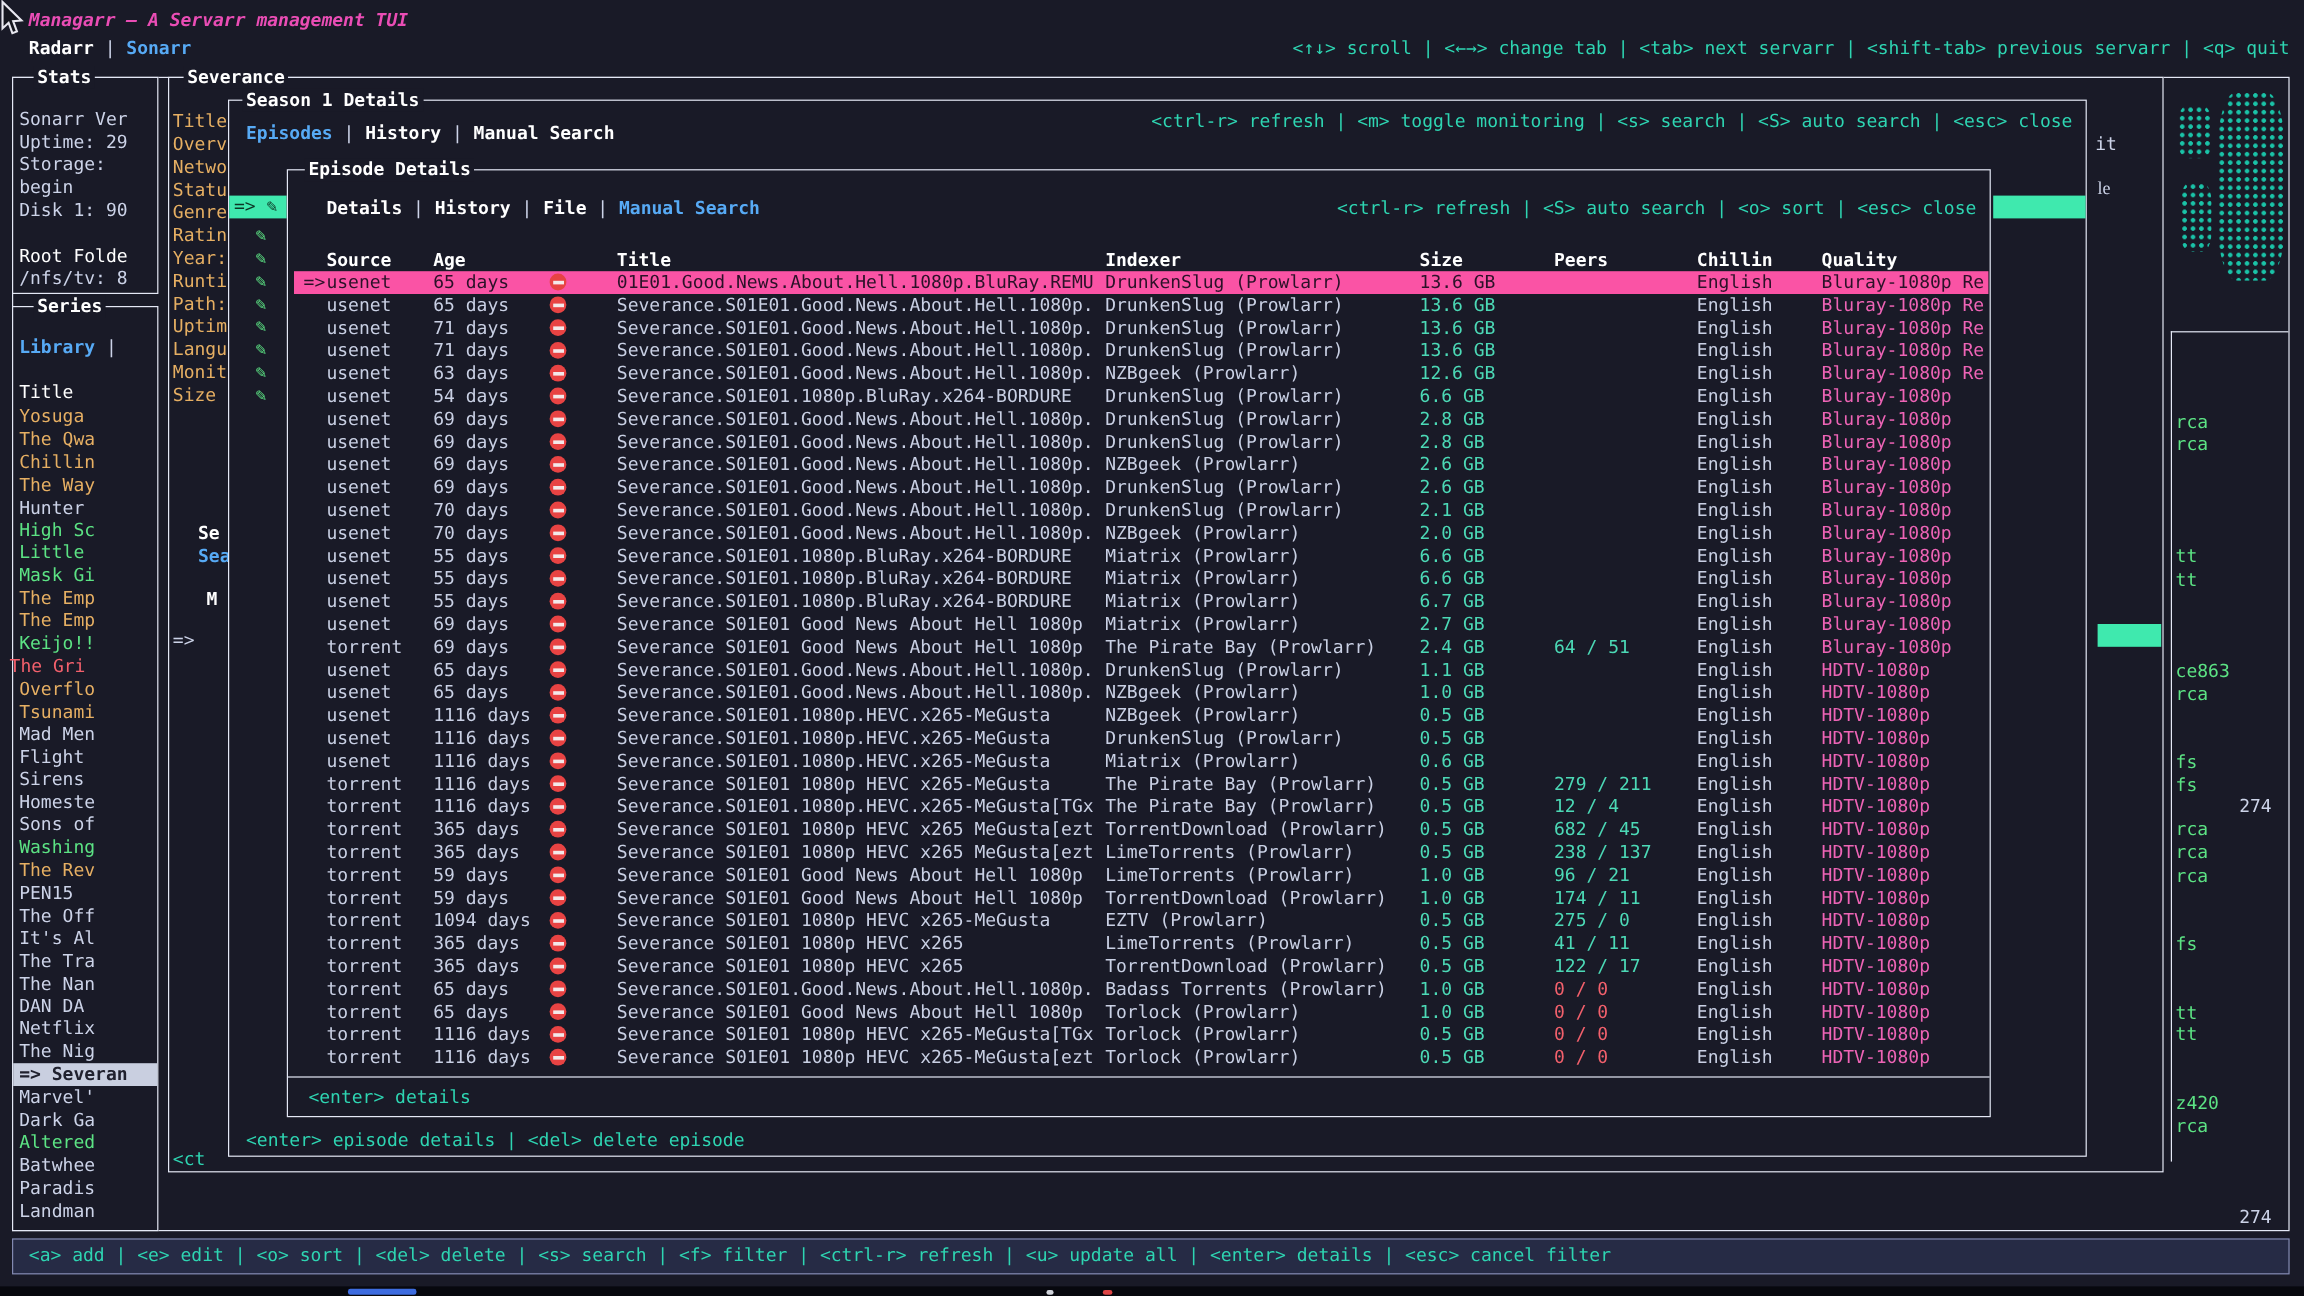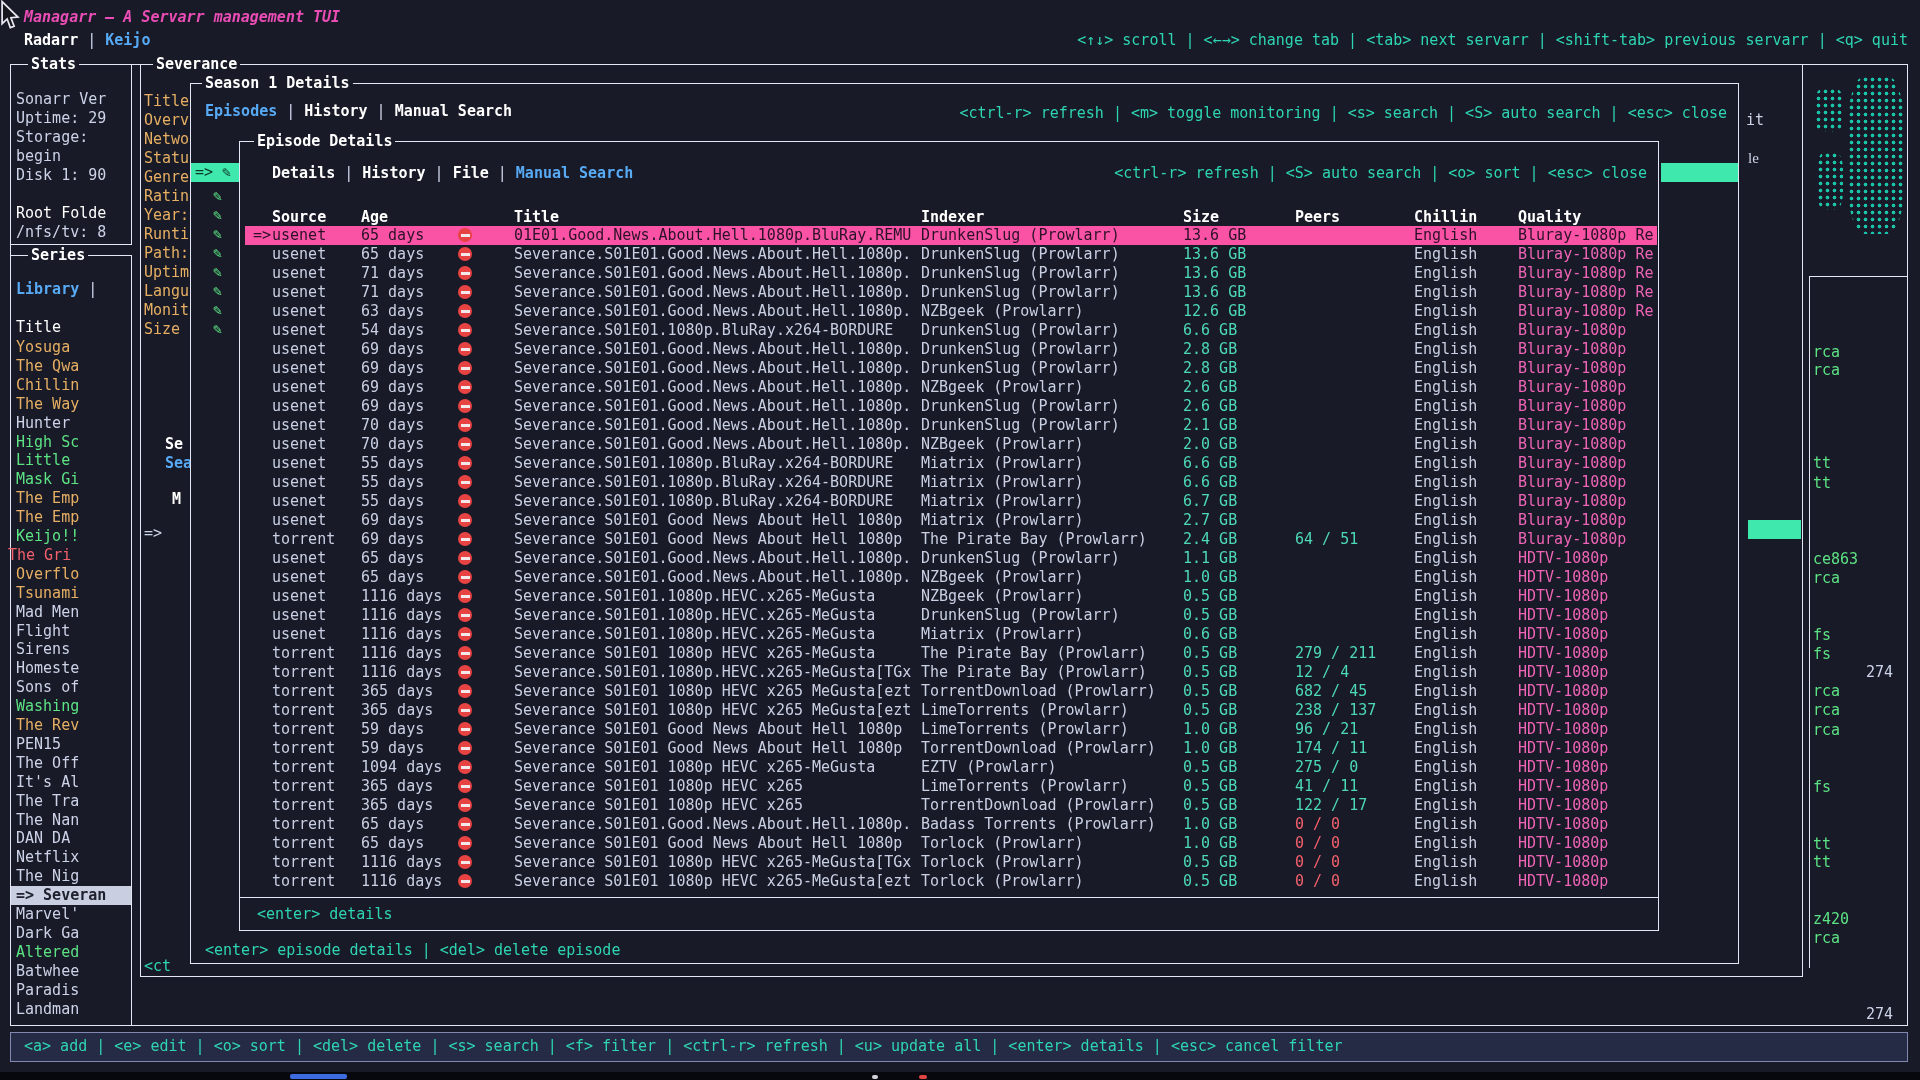--- a/index.html
+++ b/index.html
@@ -47,21 +47,21 @@
 .taskbar{position:absolute;left:0;top:1072px;width:1920px;height:8px;background:#07080e}
 .sliver{position:absolute;border-radius:2px}
 </style>
 </head>
 <body>
 
 <div id="screen">
 
   
   <div class="abs itl" style="left:24px;top:8px;color:var(--magenta);font-weight:bold">Managarr — A Servarr management TUI</div>
-  <div class="abs" style="left:24px;top:31px" id="servarr-tabs"><span class="tab">Radarr</span><span class="sep"> | </span><span class="tab on">Keijo</span></div>
+  <div class="abs" style="left:24px;top:31px" id="servarr-tabs"><span class="tab">Radarr</span><span class="sep"> | </span><span class="tab on">Sonarr</span></div>
   <div class="abs teal" style="right:12px;top:31px">&lt;↑↓&gt; scroll | &lt;←→&gt; change tab | &lt;tab&gt; next servarr | &lt;shift-tab&gt; previous servarr | &lt;q&gt; quit</div>
 
   
   <div class="box" style="left:10px;top:64px;width:1898px;height:962px"></div>
 
   
   <div class="dots" style="left:1848px;top:76px;width:56px;height:158px"></div>
   <div class="dots" style="left:1815px;top:88px;width:28px;height:44px"></div>
   <div class="dots" style="left:1817px;top:152px;width:26px;height:58px"></div>
   <div class="vline" style="left:1809px;top:276px;height:692px"></div>
@@ -170,21 +170,21 @@
       <div class="abs green" style="left: 1813px; top: 910px;">z420</div>
       <div class="abs green" style="left: 1813px; top: 929px;">rca</div>
       <div class="abs white" style="left: 1866px; top: 1005px;">274</div>
     </div>
   <div class="mintbar" style="left:1748px;top:520px;width:53px"></div>
 
   
   <div class="box" style="left:190px;top:83px;width:1549px;height:881px"></div>
   <div class="btitle" style="left:202px;top:74px">Season 1 Details</div>
   <div class="abs" style="left:205px;top:102px" id="season-tabs"><span class="tab on">Episodes</span><span class="sep"> | </span><span class="tab">History</span><span class="sep"> | </span><span class="tab">Manual Search</span></div>
-  <div class="abs teal" style="right:193px;top:104px">&lt;ctrl-r&gt; refresh | &lt;m&gt; toggle monitoring | &lt;s&gt; search | &lt;S&gt; auto search | &lt;esc&gt; close</div>
+  <div class="abs teal" style="right:193px;top:92px">&lt;ctrl-r&gt; refresh | &lt;m&gt; toggle monitoring | &lt;s&gt; search | &lt;S&gt; auto search | &lt;esc&gt; close</div>
   <div class="abs teal" style="left:205px;top:941px">&lt;enter&gt; episode details | &lt;del&gt; delete episode</div>
 
   
   <div class="mintbar" style="left:191px;top:163px;width:48px">
     <span style="position:absolute;left:4px;color:#0d3524;white-space:pre">=&gt; ✎</span>
   </div>
   <div class="mintbar" style="left:1661px;top:163px;width:77px"></div>
   <div id="season-strip">
       <div class="abs pencil" style="left: 213px; top: 187px;">✎</div>
       <div class="abs pencil" style="left: 213px; top: 206px;">✎</div>

